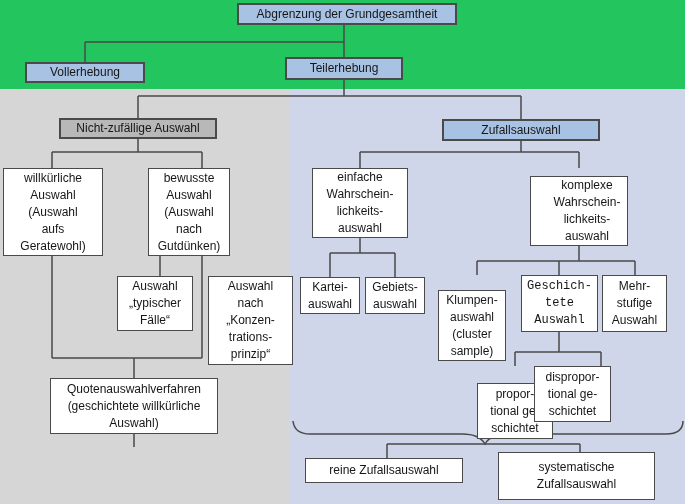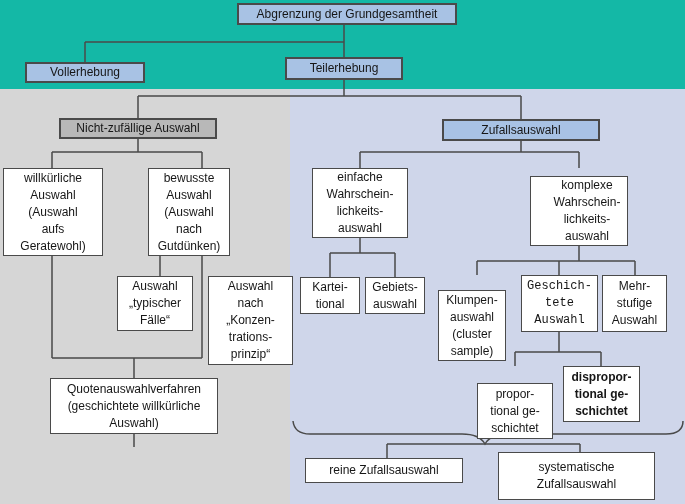--- a/index.html
+++ b/index.html
@@ -1,19 +1,19 @@
 <!DOCTYPE html>
 <html style="--blueFill: #a8c2e4; --grayFill: #b8b8b8; --panelGray: #d6d6d6; --panelBlue: #cfd6ea; --line: #4a4a4a; --text: #161616;"><head>
 <meta charset="utf-8">
 <style>
   html,body{margin:0;padding:0;background:#ffffff;}
   #canvas{
     position:relative;width:685px;height:504px;overflow:hidden;
     font-family:"Liberation Sans","DejaVu Sans",sans-serif;
-    color:var(--text,#161616);background:#14b8a6;
+    color:var(--text,#161616);background:#22c55e;
   }
   .panel{position:absolute;top:89px;height:415px;}
   #panel-gray{left:0;width:290px;background:var(--panelGray,#d6d6d6);}
   #panel-blue{left:290px;width:395px;background:var(--panelBlue,#cfd6ea);}
   svg#wires{position:absolute;left:0;top:0;pointer-events:none;}
   .node{
     position:absolute;box-sizing:border-box;
     display:flex;align-items:center;justify-content:center;
     text-align:center;white-space:pre-line;
     background:#ffffff;border:1.5px solid var(--line,#4a4a4a);
@@ -34,21 +34,21 @@
   #n-quoten{left:50px;top:378px;width:168px;height:56px;}
   #n-schneeball{left:56px;top:447px;width:147px;height:23px;}
   #n-einfache{left:312px;top:168px;width:96px;height:70px;}
   #n-komplexe{left:530px;top:176px;width:98px;height:70px;padding-left:16px;}
   #n-kartei{left:300px;top:277px;width:60px;height:37px;}
   #n-gebiets{left:365px;top:277px;width:60px;height:37px;}
   #n-klumpen{left:438px;top:290px;width:68px;height:71px;}
   #n-geschichtete{left:521px;top:275px;width:77px;height:57px;font-family:Liberation Mono, monospace;}
   #n-mehrstufige{left:602px;top:275px;width:65px;height:57px;}
   #n-proportional{left:477px;top:366px;width:76px;height:56px;margin-top:17px;}
-  #n-disproportional{left:563px;top:366px;width:77px;height:56px;font-weight:bold;}
+  #n-disproportional{left:534px;top:366px;width:77px;height:56px;}
   #n-reine{left:305px;top:458px;width:158px;height:25px;}
   #n-systematische{left:498px;top:452px;width:157px;height:48px;}
 </style>
 </head>
 <body>
 
 <div id="canvas">
 
   <div class="panel" id="panel-gray"></div>
   <div class="panel" id="panel-blue"></div>
@@ -98,21 +98,21 @@
 Auswahl)</div>
   <div class="node" id="n-einfache">einfache
 Wahrschein-
 lichkeits-
 auswahl</div>
   <div class="node" id="n-komplexe">komplexe
 Wahrschein-
 lichkeits-
 auswahl</div>
   <div class="node" id="n-kartei">Kartei-
-tional</div>
+auswahl</div>
   <div class="node" id="n-gebiets">Gebiets-
 auswahl</div>
   <div class="node" id="n-klumpen">Klumpen-
 auswahl
 (cluster
 sample)</div>
   <div class="node" id="n-geschichtete">Geschich-
 tete
 Auswahl</div>
   <div class="node" id="n-mehrstufige">Mehr-

